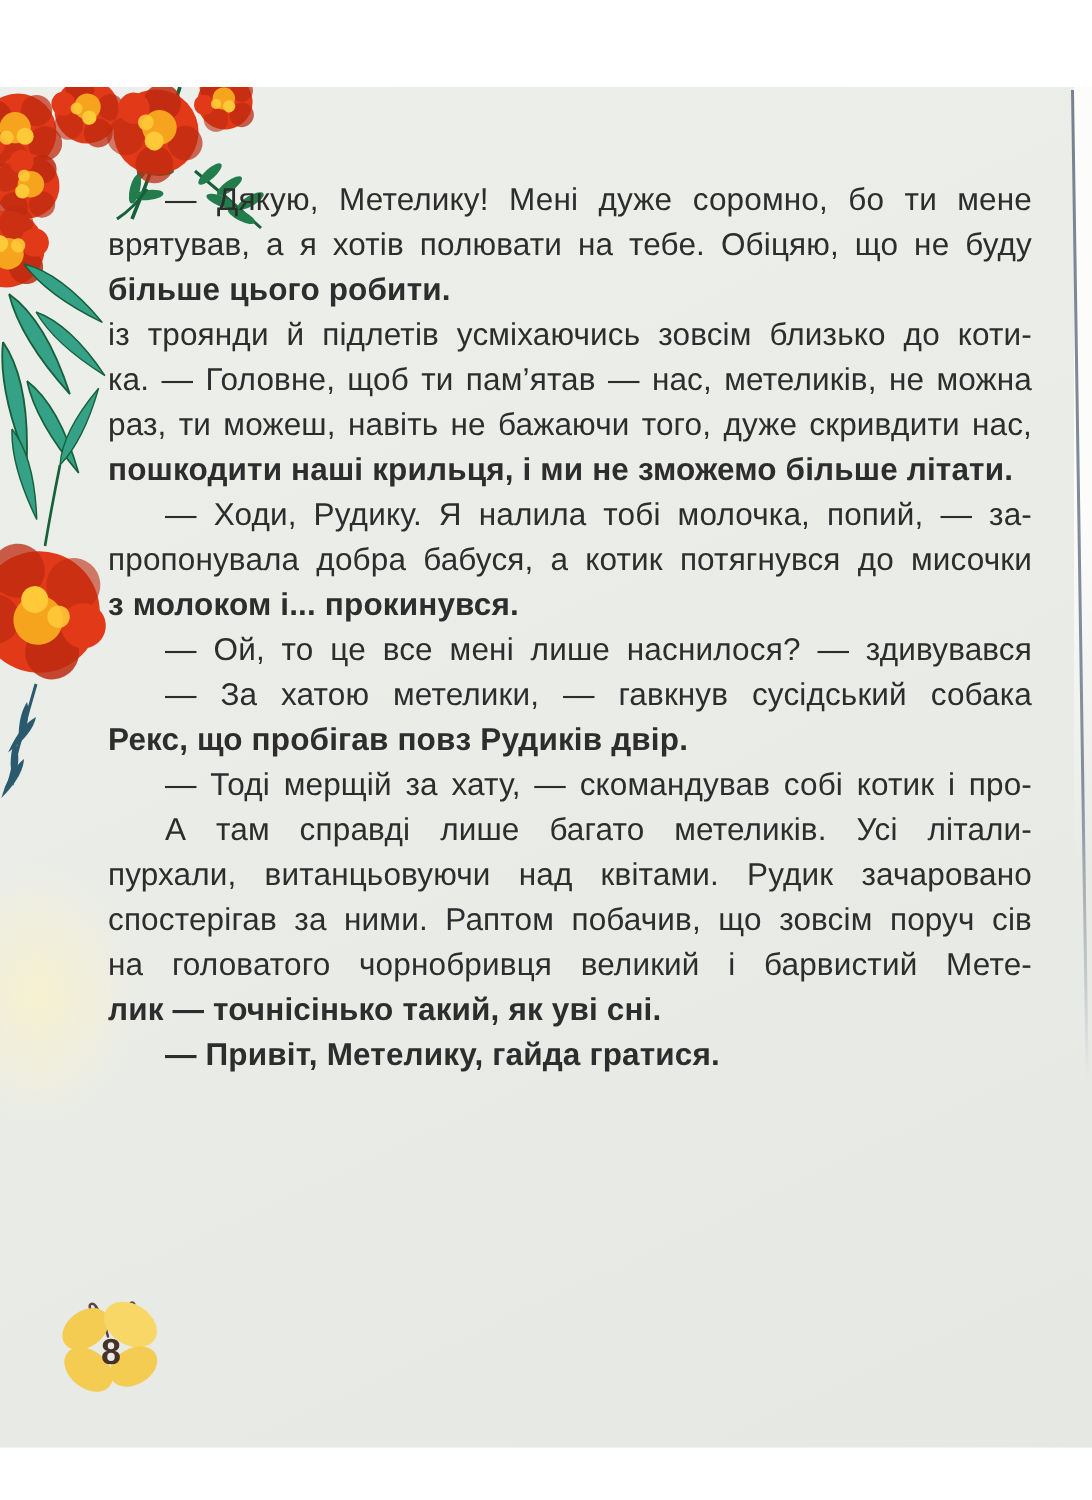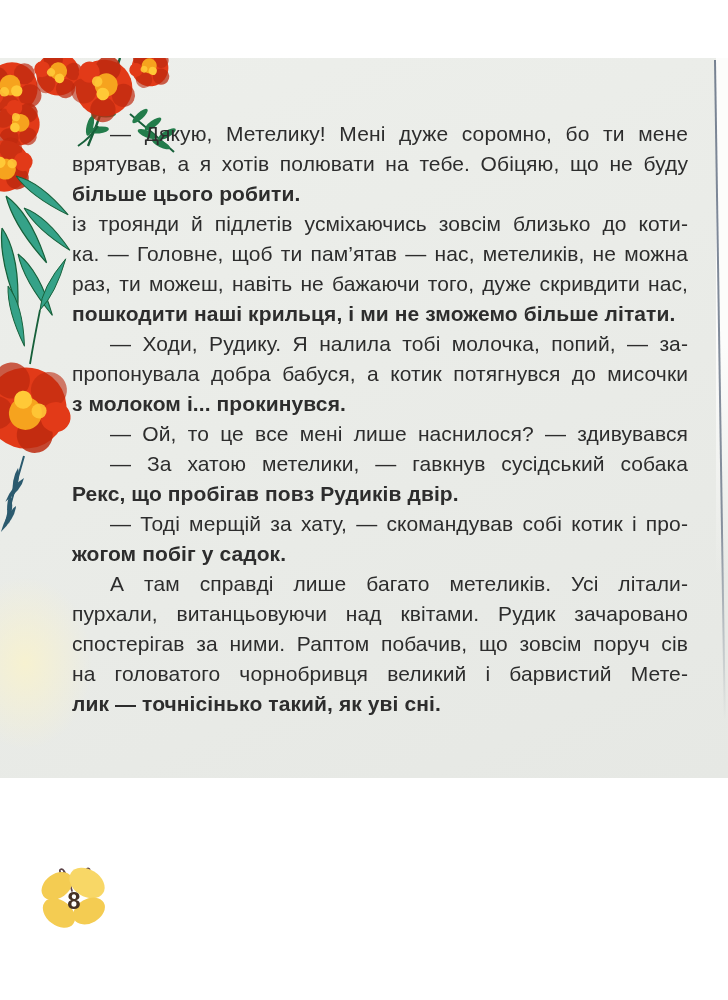--- a/index.html
+++ b/index.html
@@ -8,21 +8,21 @@
     width: 728px;
     height: 1000px;
     background: #ffffff;
     overflow: hidden;
     font-family: "Liberation Sans", sans-serif;
   }
   
   .page {
     position: absolute;
     left: 0; top: 58px;
-    width: 728px; height: 720px;
+    width: 728px; height: 907px;
     background: linear-gradient(155deg, #edefeb 0%, #eaece8 45%, #e6e8e4 100%);
   }
   
   .edge-sliver {
     position: absolute;
     left: 716px; top: 0;
     width: 12px; height: 520px;
     background: linear-gradient(to bottom, #fcfcfb 55%, rgba(252,252,251,0) 100%);
   }
   .edge-line {
@@ -154,26 +154,26 @@
         <div class="line">ка. — Головне, щоб ти пам’ятав — нас, метеликів, не можна</div>
         <div class="line">раз, ти можеш, навіть не бажаючи того, дуже скривдити нас,</div>
         <div class="line last">пошкодити наші крильця, і ми не зможемо більше літати.</div>
         <div class="line first">— Ходи, Рудику. Я налила тобі молочка, попий, — за-</div>
         <div class="line">пропонувала добра бабуся, а котик потягнувся до мисочки</div>
         <div class="line last">з молоком і... прокинувся.</div>
         <div class="line first">— Ой, то це все мені лише наснилося? — здивувався</div>
         <div class="line first">— За хатою метелики, — гавкнув сусідський собака</div>
         <div class="line last">Рекс, що пробігав повз Рудиків двір.</div>
         <div class="line first">— Тоді мерщій за хату, — скомандував собі котик і про-</div>
-        <div class="line last">жогом побіг у садок.</div>
         <div class="line first">А там справді лише багато метеликів. Усі літали-</div>
         <div class="line">пурхали, витанцьовуючи над квітами. Рудик зачаровано</div>
         <div class="line">спостерігав за ними. Раптом побачив, що зовсім поруч сів</div>
         <div class="line">на головатого чорнобривця великий і барвистий Мете-</div>
         <div class="line last">лик — точнісінько такий, як уві сні.</div>
+        <div class="line first last">— Привіт, Метелику, гайда гратися.</div>
       </div>
 
     <div class="butterfly">
       <svg width="74" height="76" viewBox="0 0 74 76" xmlns="http://www.w3.org/2000/svg" aria-hidden="true">
 
         <g stroke="var(--antenna-brown)" stroke-width="1.7" fill="none" stroke-linecap="round">
           <path d="M34,30 C32,22 29,15 26,10 c-2,-3 -5,-2 -4,1 c1,2 3,2 4,0"></path>
           <path d="M39,30 C41,22 44,14 48,9 c2,-3 5,-1 3,2 c-1,2 -3,1 -4,-1"></path>
         </g>
 

